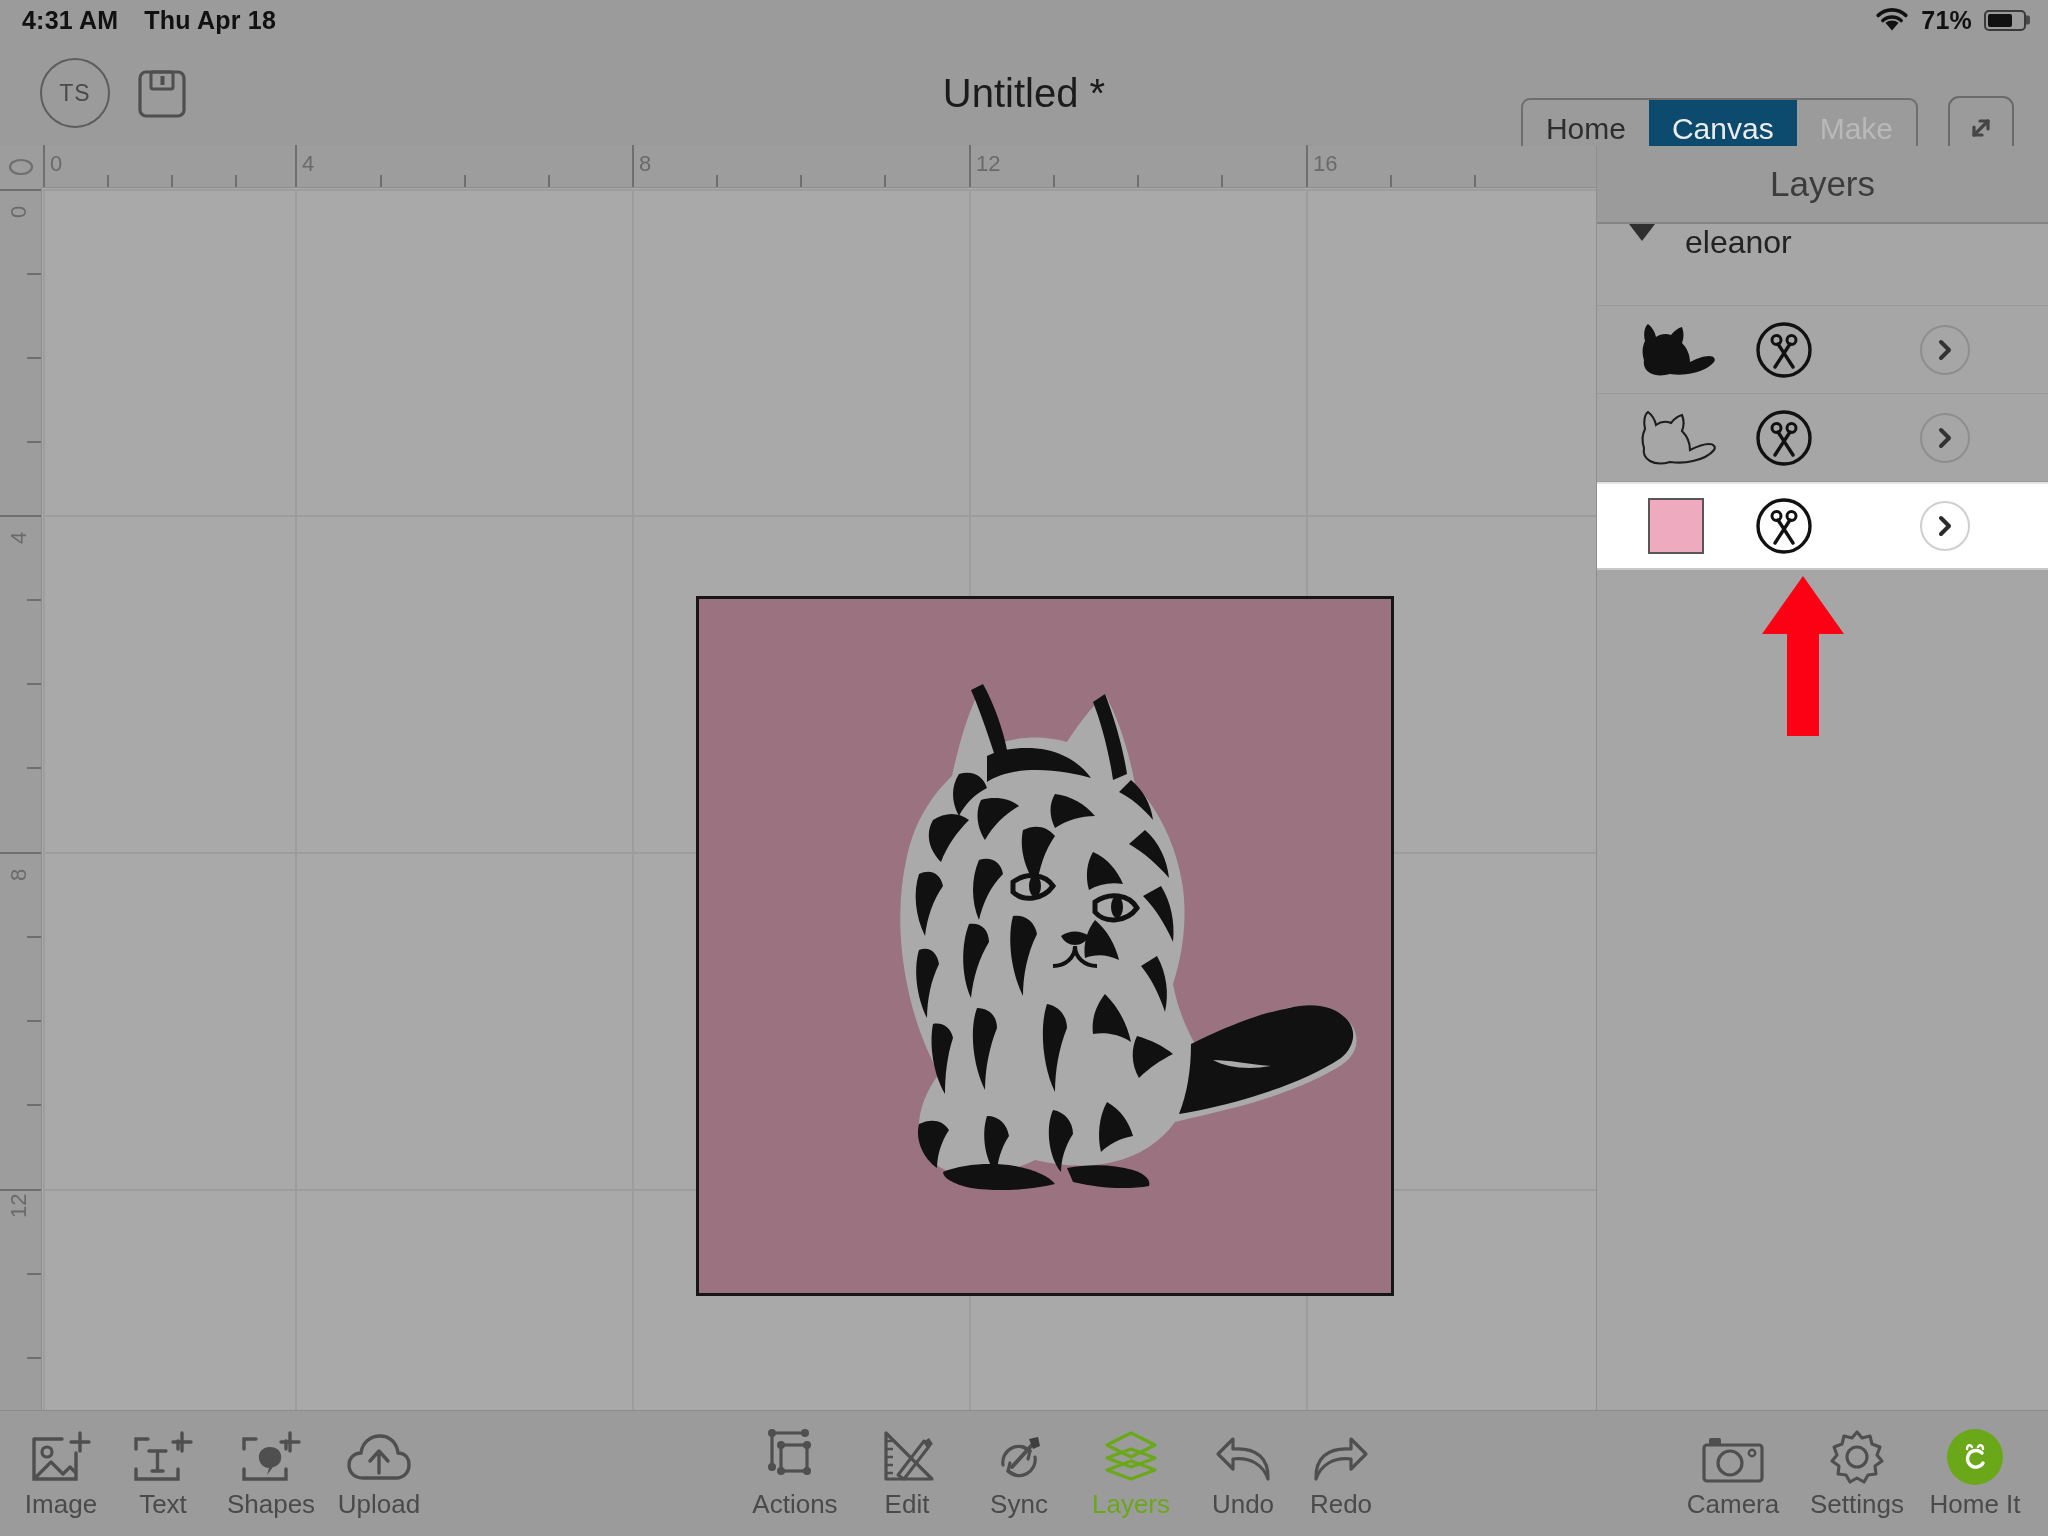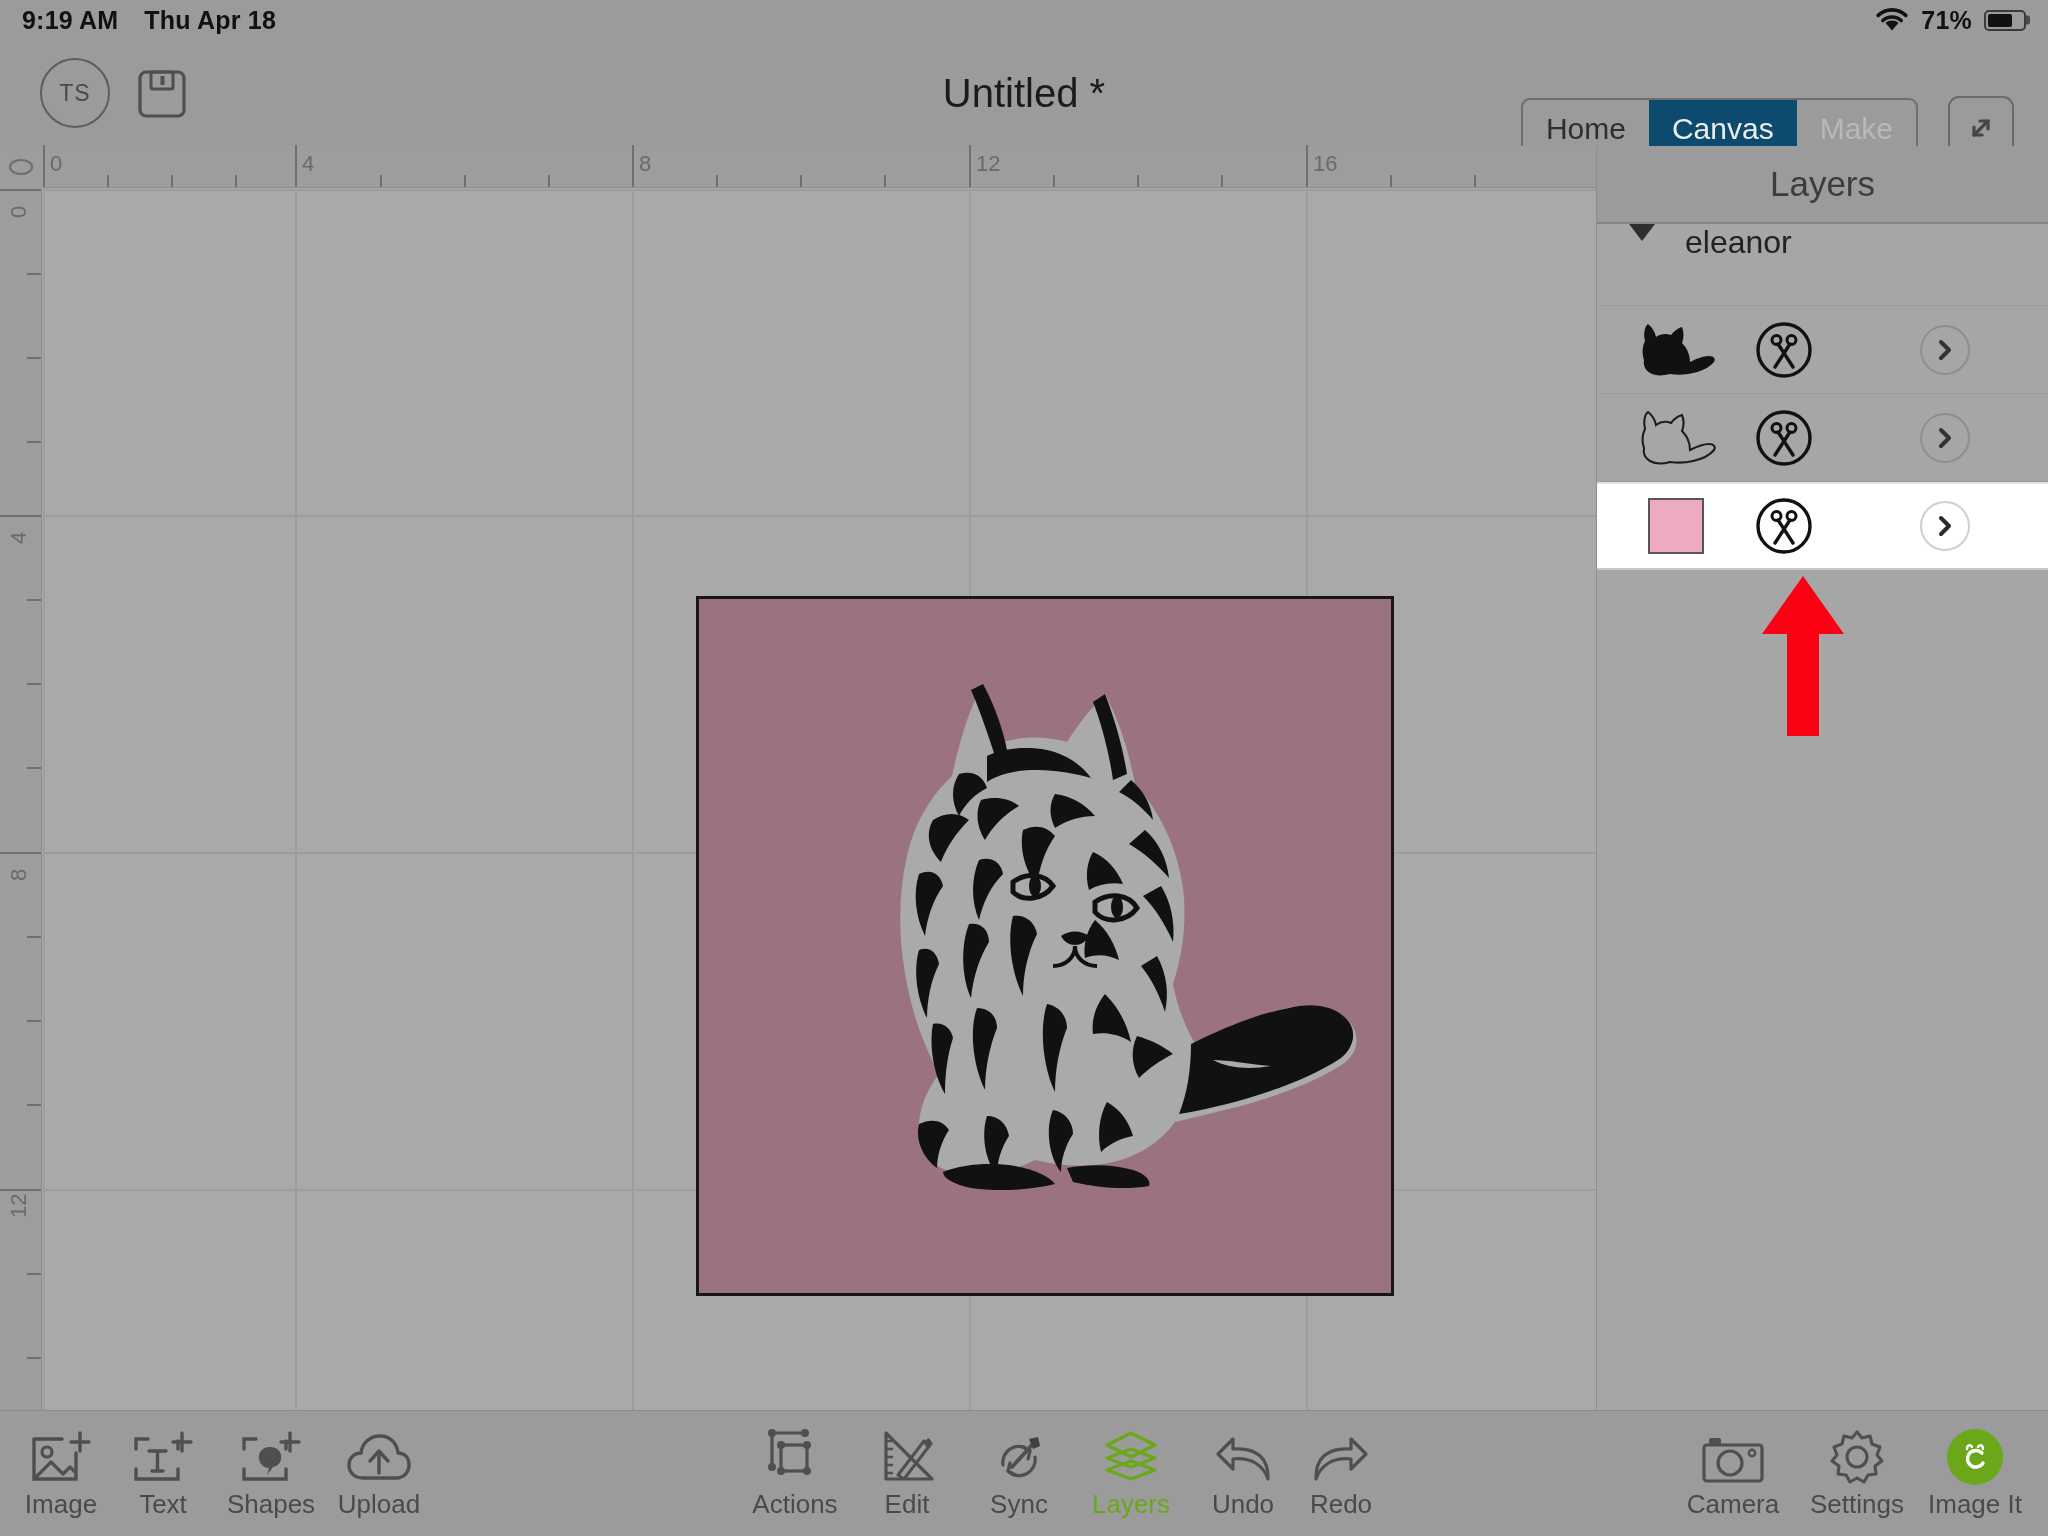--- a/index.html
+++ b/index.html
@@ -163,21 +163,21 @@
     display:flex; align-items:center; justify-content:center;
     color:#ffffff; font-size:34px;
   }
   svg{ display:block; }
 </style>
 </head>
 <body>
 
 <div id="status-bar">
   <div id="status-left">
-    <span>9:19 AM</span>
+    <span>4:31 AM</span>
     <span>Thu Apr 18</span>
   </div>
   <div id="status-right">
     <span>
       <svg width="34" height="26" viewBox="0 0 34 26">
         <path d="M17 23.5 L10.4 15.8 A10.4 10.4 0 0 1 23.6 15.8 Z" fill="#111"></path>
         <path d="M3.2 8.4 A20 20 0 0 1 30.8 8.4" stroke="#111" stroke-width="3.6" fill="none" stroke-linecap="round"></path>
         <path d="M7.8 13.6 A13.6 13.6 0 0 1 26.2 13.6" stroke="#111" stroke-width="3.4" fill="none" stroke-linecap="round"></path>
       </svg>
     </span>
@@ -614,15 +614,15 @@
 
   <div class="tool" style="left:1920px">
     <span class="ti">
       <span id="makeit-circle" style="background: rgb(106, 168, 26);">
         <svg width="34" height="34" viewBox="0 0 34 34">
           <path d="M9 9 C9 5 12 4 14 7 M25 9 C25 5 22 4 20 7" stroke="#fff" stroke-width="2.4" fill="none" stroke-linecap="round"></path>
           <path d="M24 13 C20 9 12 10 10 16 C8 22 13 28 19 27 C22 26.5 24 25 25 23" stroke="#fff" stroke-width="3.4" fill="none" stroke-linecap="round"></path>
         </svg>
       </span>
     </span>
-    <span class="tl">Image It</span>
+    <span class="tl">Home It</span>
   </div>
 </div>
 
 </body></html>

